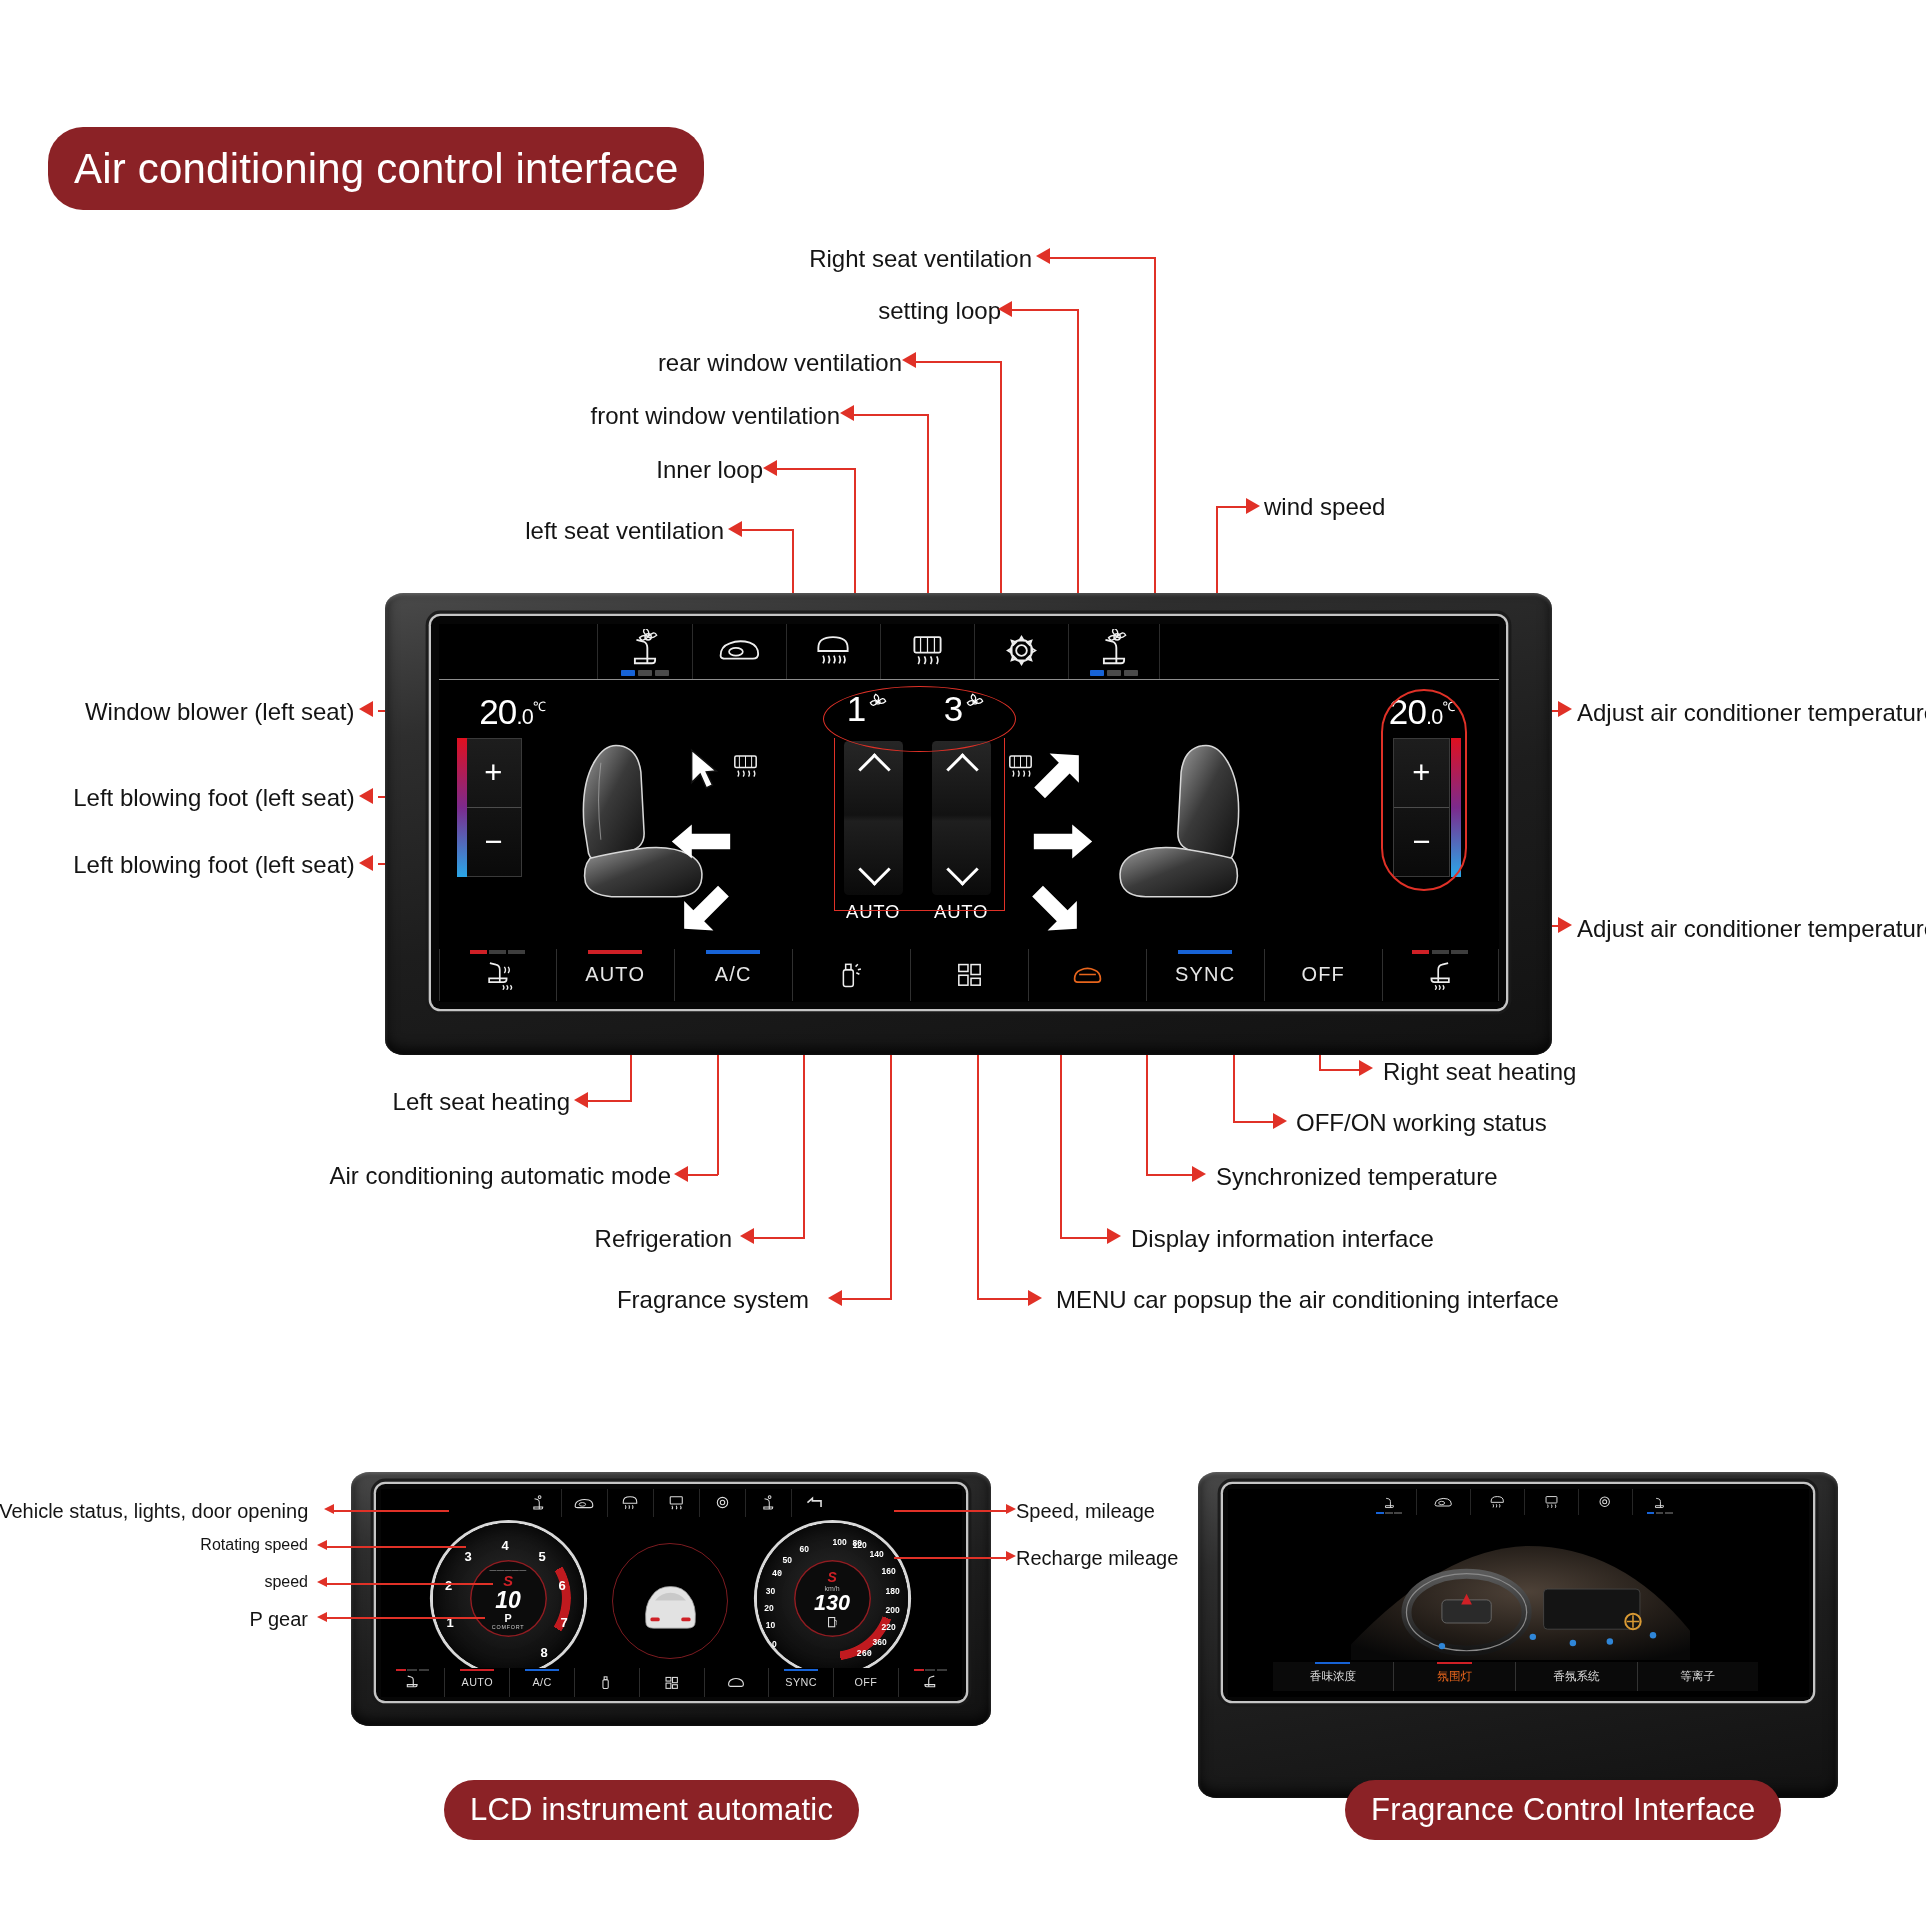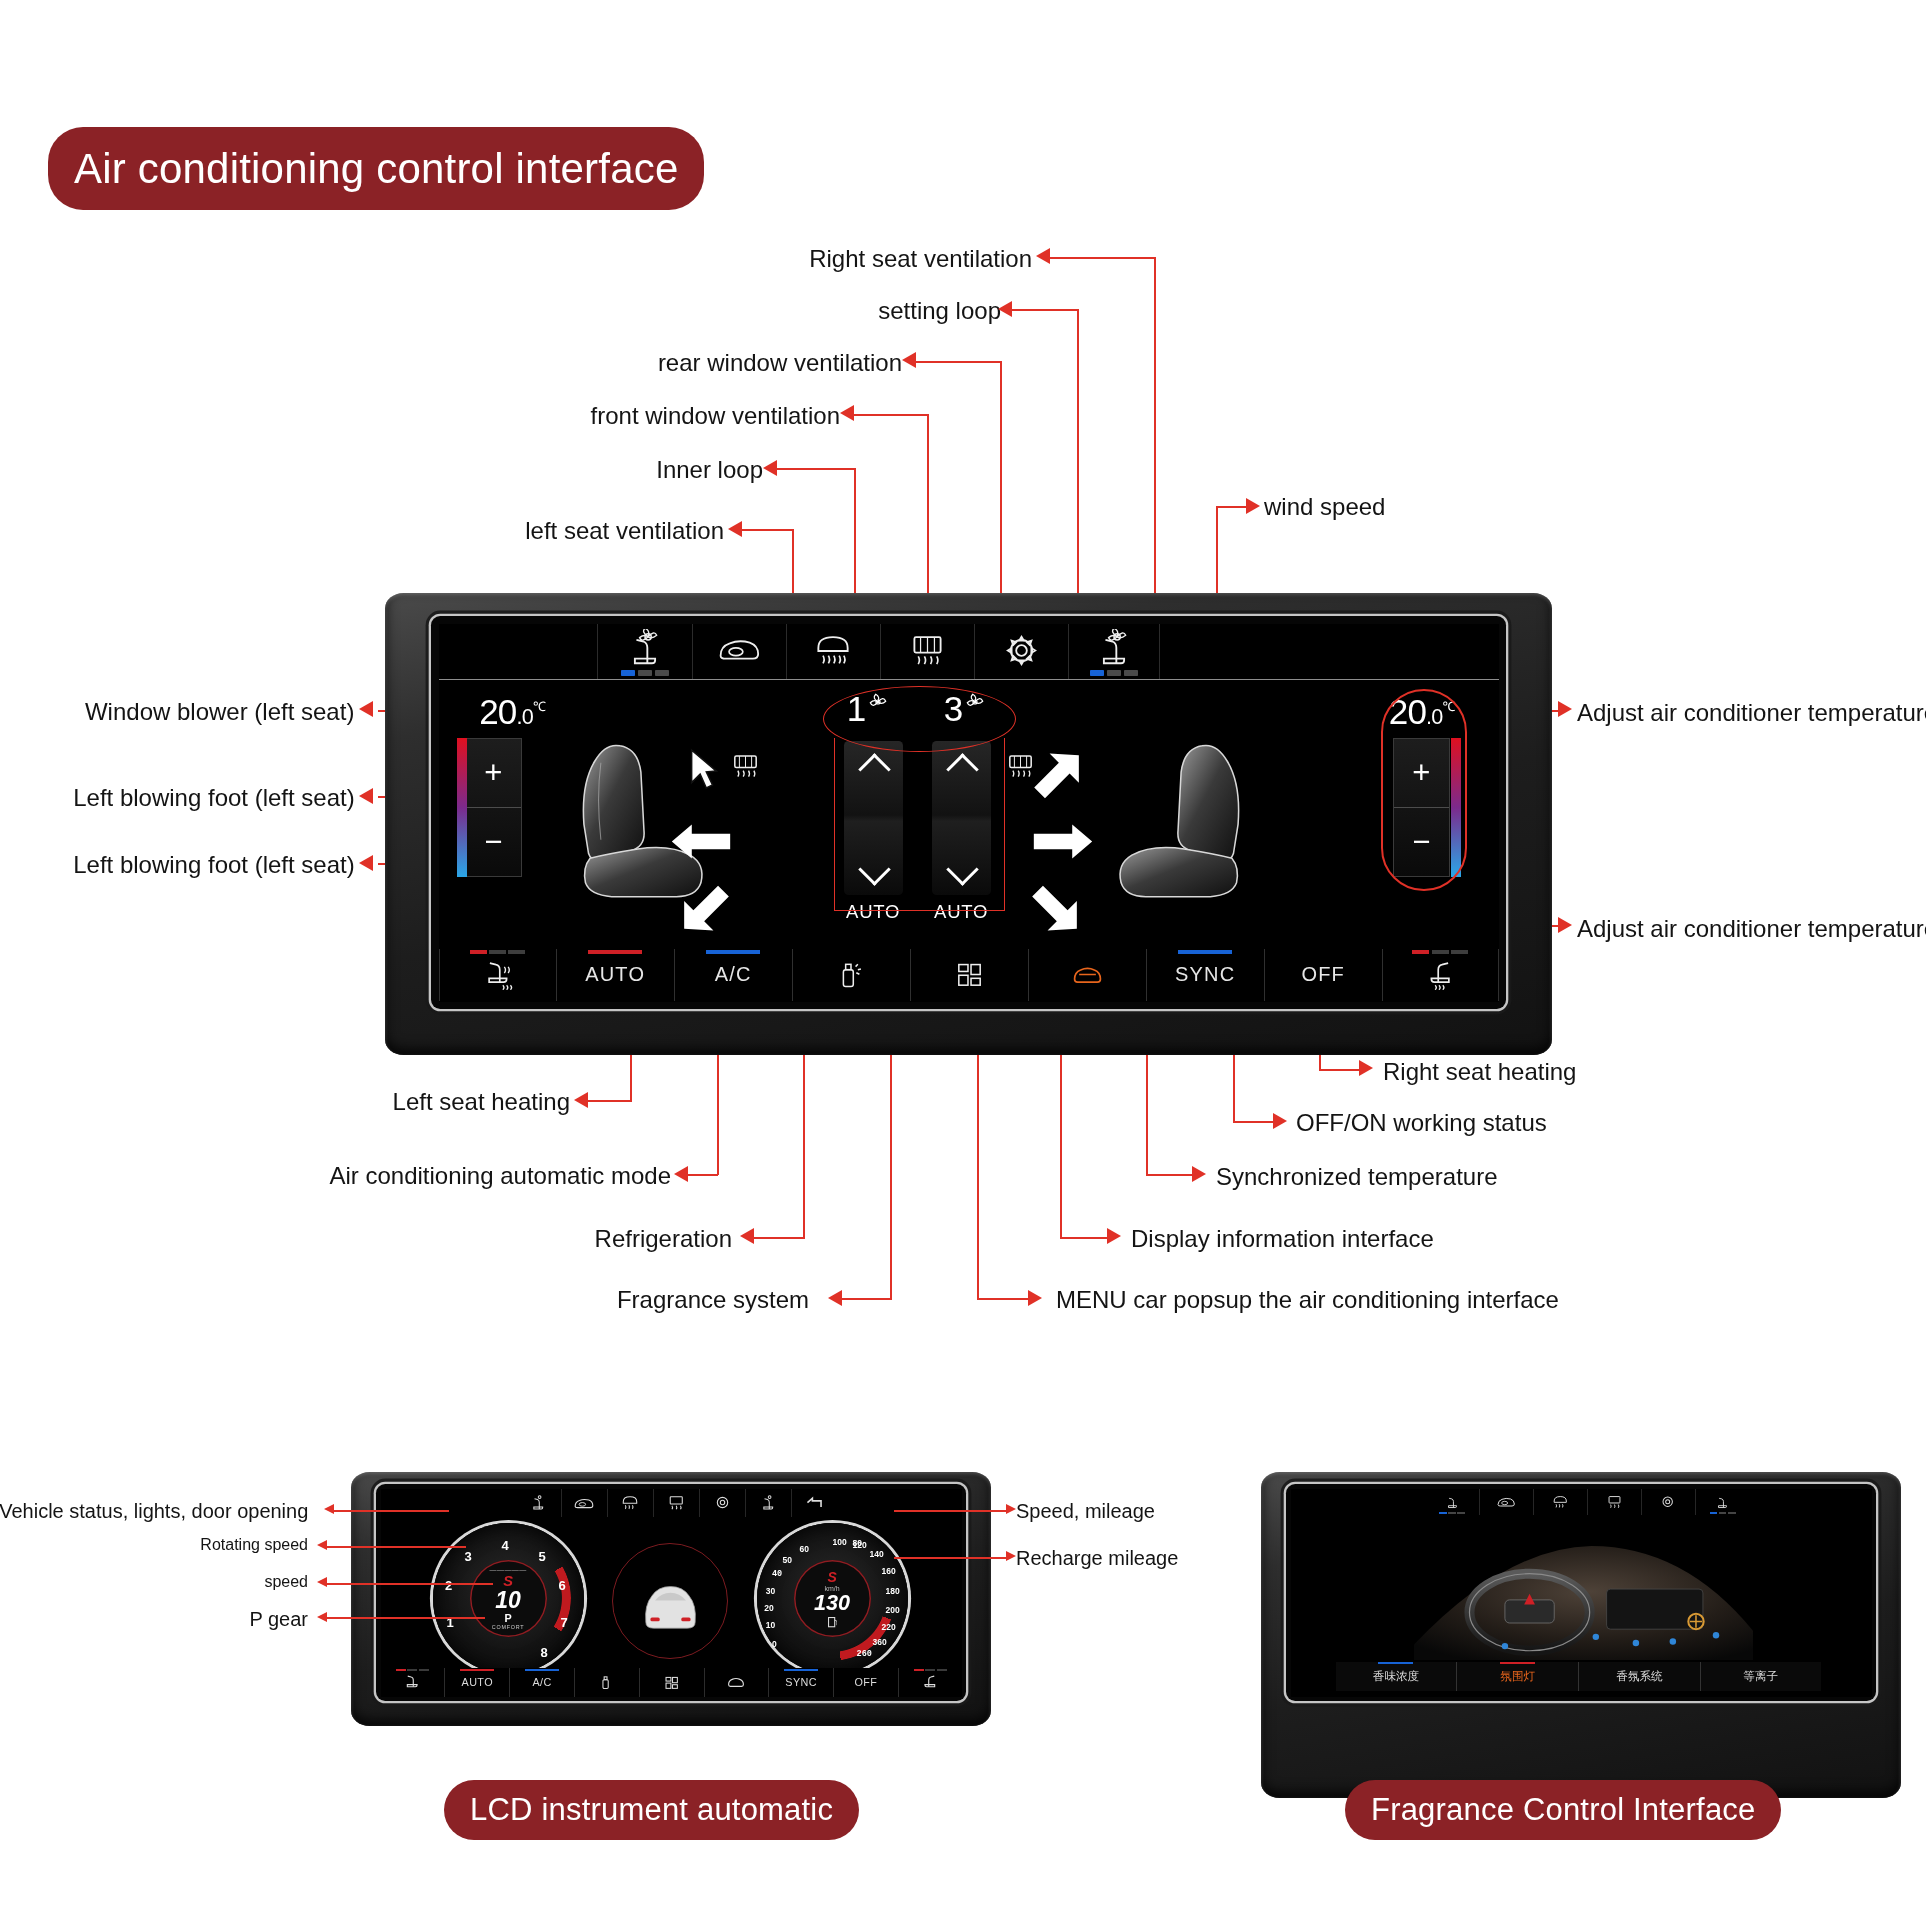--- a/index.html
+++ b/index.html
@@ -789,21 +789,21 @@
   <span>Speed, mileage</span>
 </div>
 <div class="abs lbl" style="left:1016px; top:1548px; font-size:20px;">
   <span>Recharge mileage</span>
 </div>
 <div class="ln lnh abs" style="left:894px; top:1510px; width:114px; height:1.5px;"></div>
 <div class="arw arw-s-r abs" style="left:1006px; top:1504px;"></div>
 <div class="ln lnh abs" style="left:894px; top:1557px; width:114px; height:1.5px;"></div>
 <div class="arw arw-s-r abs" style="left:1006px; top:1551px;"></div>
 
-<div class="bezel" style="left:1261px; top:1472px; width:640px; height:326px;">
+<div class="bezel" style="left:1198px; top:1472px; width:640px; height:326px;">
   <div class="bezel-inner" style="left:25px; top:12.3px; width:590px; height:217px;">
     <div class="sm-screen" style="left:4.6px; top:4.6px; width:581px; height:208px;">
 
       <div class="sm-topbar" style="left:135px; top:0; width:324px; height:26px;">
         <div class="sm-topcell" style="width:54px;height:26px;position:relative">
           <svg width="17" height="15.4" viewBox="0 0 54 50">
               <path d="M30 44 L30 24 Q30 18 25 16 L16 14" stroke="#ddd" stroke-width="3" fill="none"></path>
               <path d="M14 44 L36 44 Q40 44 40 40 L40 38 L14 38 Z" stroke="#ddd" stroke-width="3" fill="none"></path>
             </svg>
           <div style="position:absolute;bottom:0.8px;display:flex;gap:1.5px">

